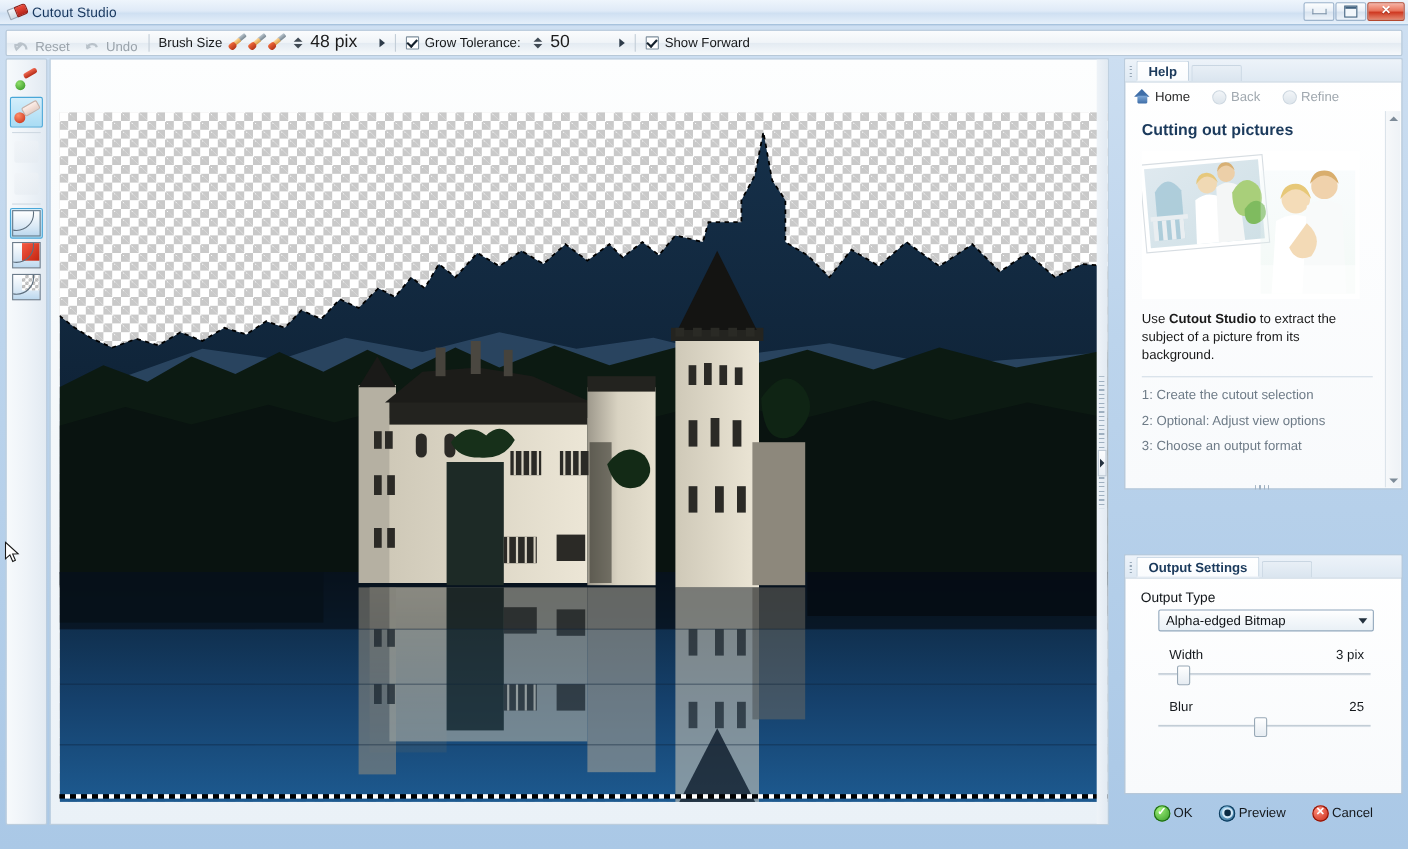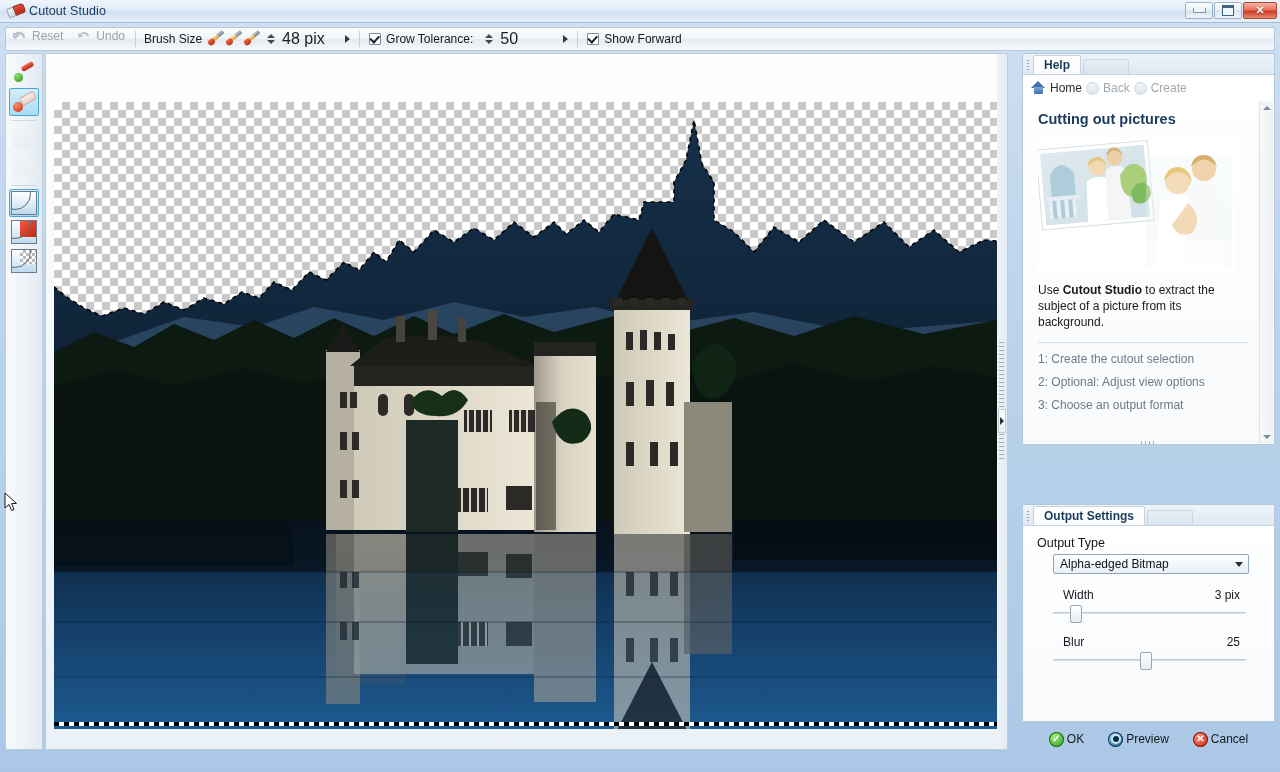--- a/index.html
+++ b/index.html
@@ -63,21 +63,21 @@
   .maxmark{width:10px;height:9px;border:1px solid #41627f;background:#f2f7fb;position:relative;}
   .maxmark:before{content:'';position:absolute;left:0;right:0;top:0;height:2px;background:#41627f;}
   
   #toolbar{
     position:absolute;left:5px;top:27px;width:1270px;height:24px;
     background:linear-gradient(180deg,#fbfcfd 0%,#f0f4f8 48%,#e4ebf2 52%,#f6f9fb 100%);
     border:1px solid #b7c8d8;border-radius:2px;
     display:flex;align-items:center;box-sizing:border-box;
     font-size:12px;color:#1c1c1c;
   }
-  .tb-btn{display:flex;align-items:flex-start;gap:4px;padding:4px 7px;height:20px;color:#9aa3ab;}
+  .tb-btn{display:flex;align-items:flex-end;gap:4px;padding:4px 7px;height:20px;color:#9aa3ab;}
   .tb-sep{width:1px;height:16px;background:#c3ced8;margin:0 3px;}
   .tb-label{padding:0 5px;color:#16181a;}
   .brush-ic{width:18px;height:16px;position:relative;display:inline-block;}
   .brush-ic .handle{
     position:absolute;left:9px;top:1px;width:8px;height:4px;border-radius:1px;
     background:linear-gradient(180deg,#b9c5cf,#77858f);transform:rotate(-38deg);
   }
   .brush-ic .ferr{
     position:absolute;left:5px;top:5px;width:7px;height:4px;border-radius:1px;
     background:linear-gradient(180deg,#ffd79a,#d99a3e);transform:rotate(-38deg);
@@ -198,21 +198,21 @@
   .grip i{width:2px;height:11px;background-image:repeating-linear-gradient(180deg,#96a7b7 0 1px,transparent 1px 3px);display:block;}
   .ptab{
     height:19px;line-height:19px;padding:0 10px;font-weight:bold;font-size:12px;color:#1b3a5c;
     background:linear-gradient(180deg,#ffffff,#fafcfe);
     border:1px solid #c3d2e0;border-bottom:1px solid #ffffff;border-radius:2px 2px 0 0;
     box-sizing:border-box;
   }
   .ptab-ghost{width:46px;height:15px;margin-left:2px;
     background:linear-gradient(180deg,#e8eff6,#dae5ef);border:1px solid #c9d6e2;border-bottom:none;border-radius:2px 2px 0 0;box-sizing:border-box;}
   #helppanel{position:absolute;left:0;top:0;width:253px;height:392px;}
-  .help-nav{height:26px;display:flex;align-items:center;padding:0 8px;gap:4px;font-size:12px;}
+  .help-nav{height:26px;display:flex;align-items:center;padding:0 8px;gap:20px;font-size:12px;}
   .nav-item{display:flex;align-items:center;gap:4px;color:#2b2b2b;}
   .nav-item.dim{color:#a0a8af;}
   .home-ic{width:15px;height:14px;position:relative;}
   .home-ic .roof{position:absolute;left:0;top:0;width:0;height:0;border-left:7.5px solid transparent;border-right:7.5px solid transparent;border-bottom:7px solid #3f6ea8;}
   .home-ic .base{position:absolute;left:3px;top:6px;width:9px;height:7px;background:linear-gradient(180deg,#7fa9d8,#3f6ea8);border-radius:0 0 1px 1px;}
   .circ-ic{width:13px;height:13px;border-radius:50%;background:linear-gradient(180deg,#f2f5f8,#dde5ec);border:1px solid #cdd7e0;box-sizing:border-box;}
   .help-body{position:absolute;left:1px;top:47px;right:14px;bottom:14px;overflow:hidden;padding:6px 12px 0 14px;}
   .help-h{font-size:14.5px;font-weight:bold;color:#1b3a5c;margin:4px 0 10px 0;}
   .help-img{
     width:198px;height:135px;position:relative;overflow:hidden;background:#ffffff;
@@ -604,21 +604,21 @@
               <i class="base"></i>
             </span>
           <span>Home</span>
         </span>
         <span class="nav-item dim">
           <span class="circ-ic"></span>
           <span>Back</span>
         </span>
         <span class="nav-item dim">
           <span class="circ-ic"></span>
-          <span>Create</span>
+          <span>Refine</span>
         </span>
       </div>
 
       <div class="help-body">
         <div class="help-h">Cutting out pictures</div>
 
         <div class="help-img">
           <svg width="198" height="135" viewBox="0 0 198 135">
             <defs>
               <linearGradient id="ph" x1="0" y1="0" x2="1" y2="1">

